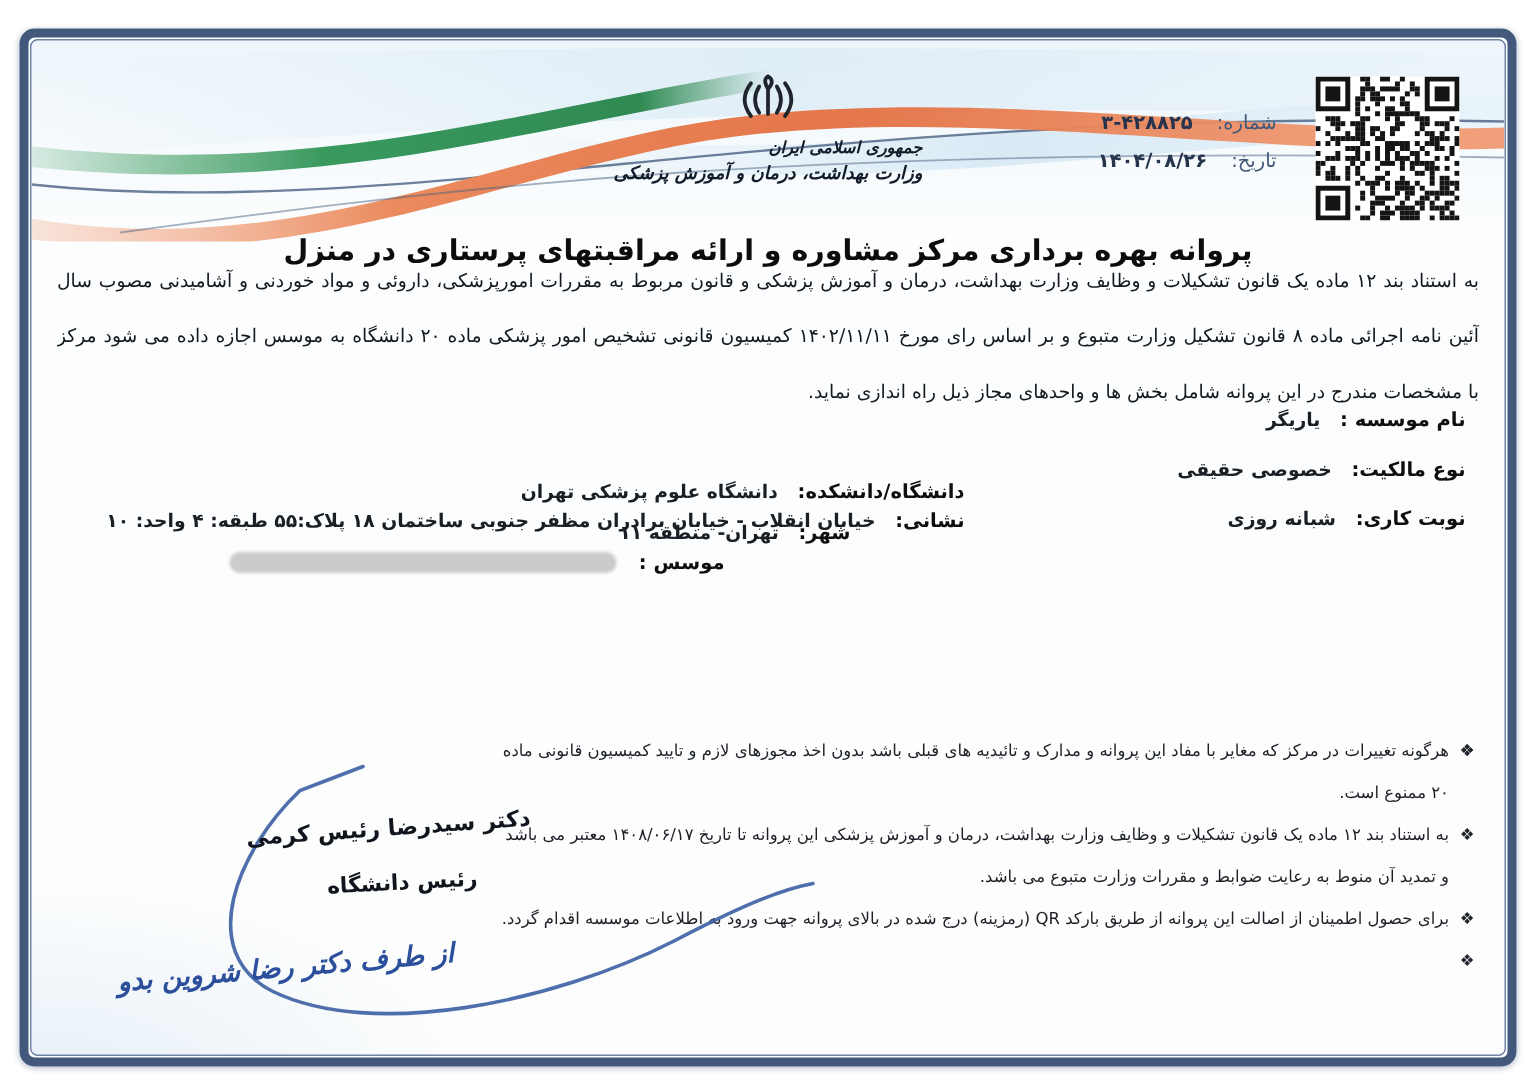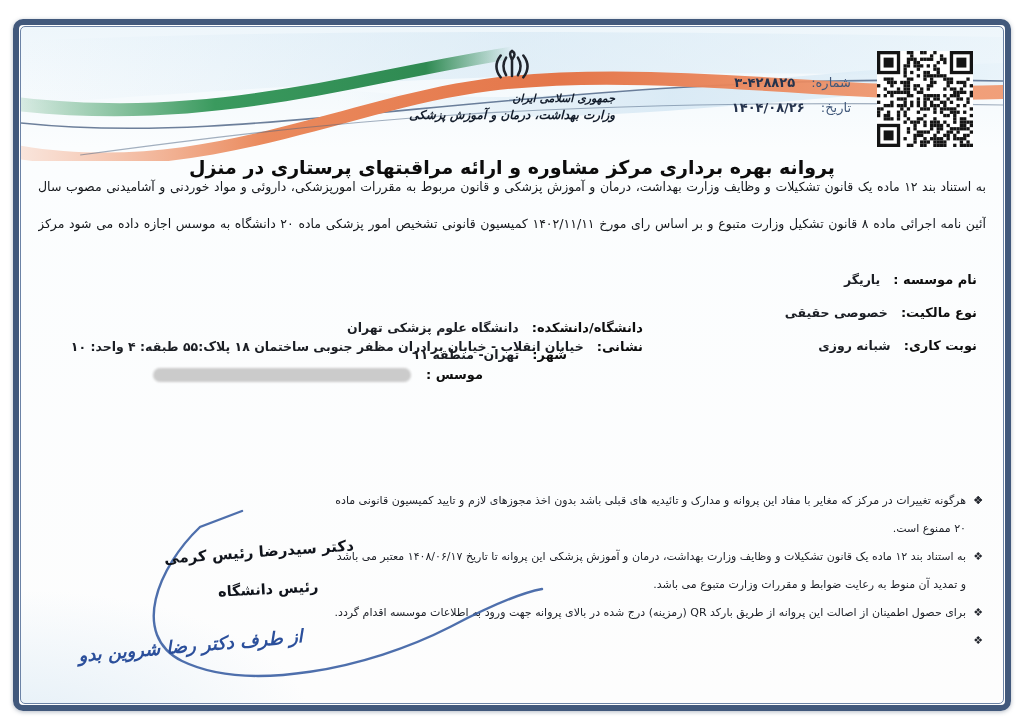--- a/index.html
+++ b/index.html
@@ -445,20 +445,21 @@
             <rect x="3" y="69" width="15" height="15" fill="#ffffff"></rect>
             <rect x="6" y="72" width="9" height="9" fill="#141414"></rect>
           </svg>
       </div>
 
       <div class="title">پروانه بهره برداری مرکز مشاوره و ارائه مراقبتهای پرستاری در منزل</div>
 
       <div class="body-text">
         <div class="body-line jl">به استناد بند ۱۲ ماده یک قانون تشکیلات و وظایف وزارت بهداشت، درمان و آموزش پزشکی و قانون مربوط به مقررات امورپزشکی، داروئی و مواد خوردنی و آشامیدنی مصوب سال ۱۳۳۴ و اصلاحات بعدی و</div>
         <div class="body-line jl">آئین نامه اجرائی ماده ۸ قانون تشکیل وزارت متبوع و بر اساس رای مورخ ۱۴۰۲/۱۱/۱۱ کمیسیون قانونی تشخیص امور پزشکی ماده ۲۰ دانشگاه به موسس اجازه داده می شود مرکز مذکور را</div>
+        <div class="body-line rl">با مشخصات مندرج در این پروانه شامل بخش ها و واحدهای مجاز ذیل راه اندازی نماید.</div>
       </div>
 
       <div class="frow fr1">
         <span class="f-label">نام موسسه :</span>
         <span class="f-value">یاریگر</span>
       </div>
       <div class="frow fr2">
         <span class="f-label">نوع مالکیت:</span>
         <span class="f-value">خصوصی حقیقی</span>
       </div>

